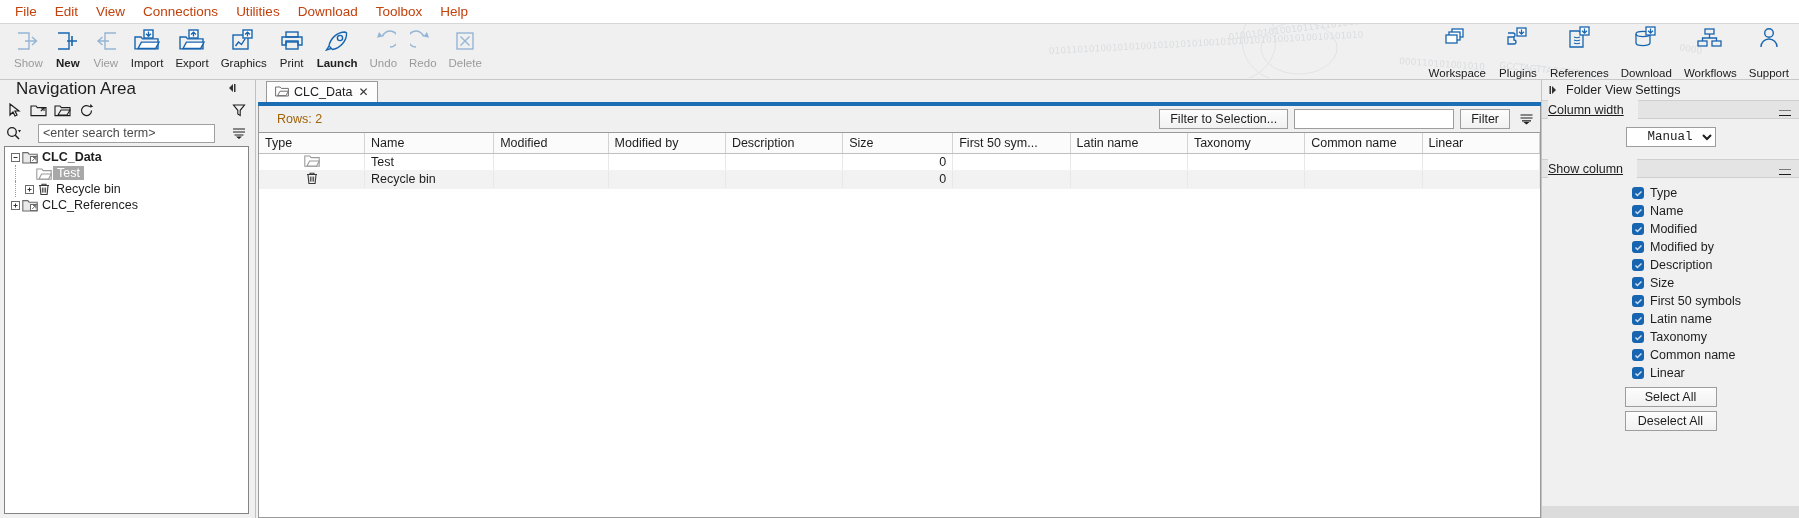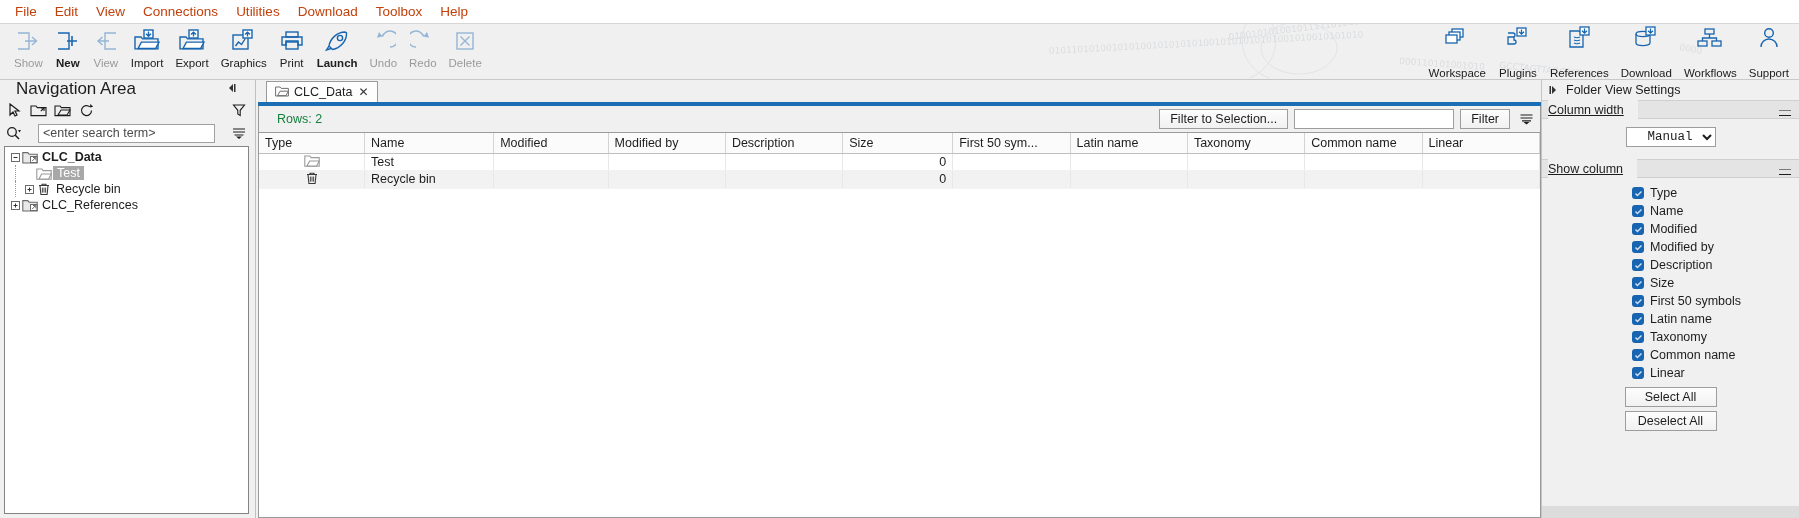--- a/index.html
+++ b/index.html
@@ -85,21 +85,21 @@
     height:21px; display:flex; align-items:center; gap:5px; padding:0 8px;
     background:#fdfdfd; border:1px solid #9a9a9a; border-bottom:none; font-size:12.5px; cursor:default;
   }
   .tab .x { font-size:12px; color:#333; cursor:pointer; padding:0 1px; }
   .tab-accent { height:4px; background:#1c6eb4; }
 
   .filterbar {
     height:26px; background:#f0f0f0; border-left:1px solid #9a9a9a; border-right:1px solid #9a9a9a;
     display:flex; align-items:center; padding:0 4px; gap:6px;
   }
-  .rowcount { font-size:12.5px; padding-left:14px; color:#15803d; }
+  .rowcount { font-size:12.5px; padding-left:14px; color:#a16207; }
   .filterbar .grow { flex:1; }
   .btn {
     height:20px; background:linear-gradient(#fdfdfd,#f1f1f1); border:1px solid #9d9d9d;
     font-size:12.5px; padding:0 10px; cursor:pointer; color:#1d1d1d;
     font-family:"Liberation Sans", sans-serif;
   }
   .filter-input {
     width:160px; height:20px; border:1px solid #9d9d9d; background:#fff; font-size:12.5px;
     padding:0 4px; outline:none; font-family:"Liberation Sans", sans-serif;
   }

